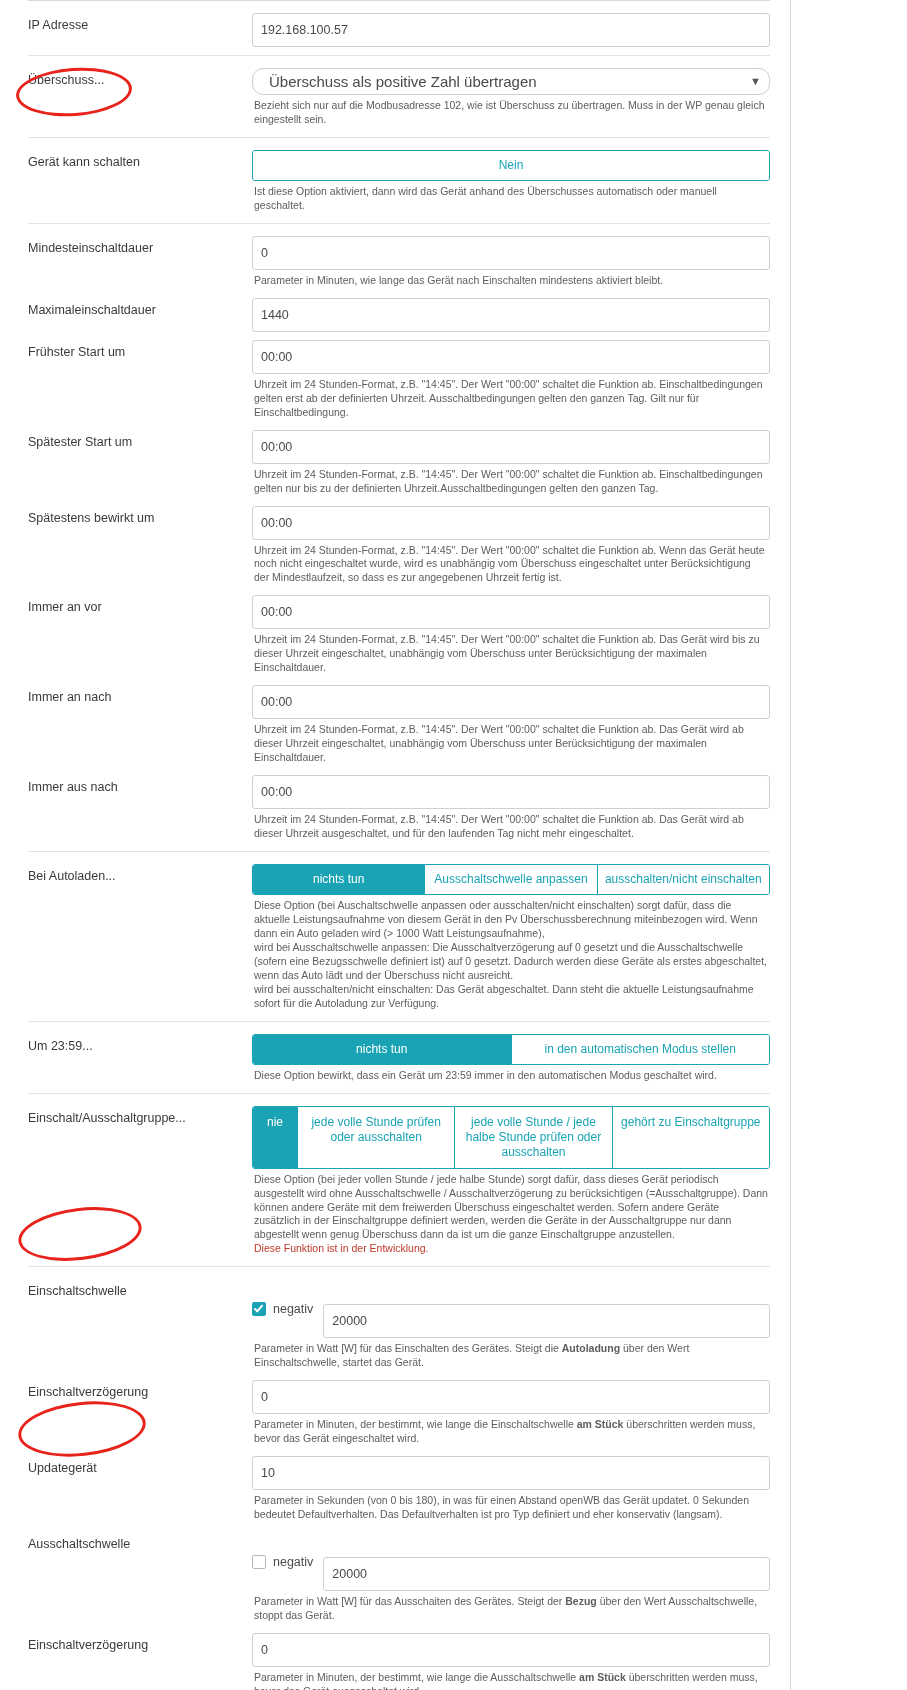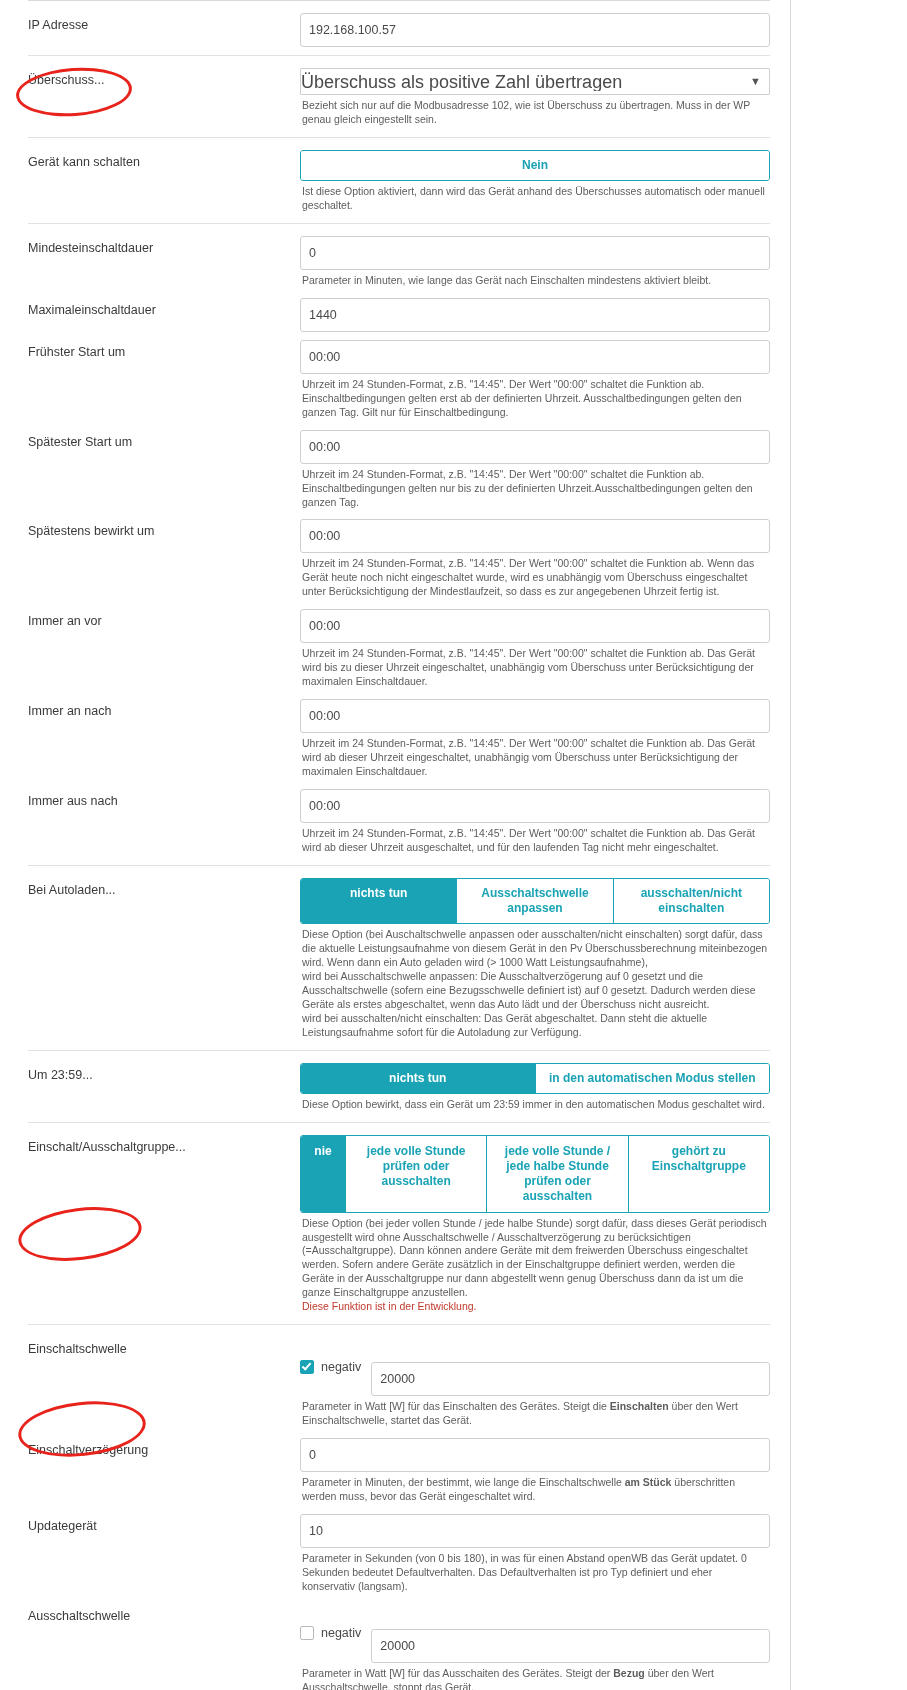--- a/index.html
+++ b/index.html
@@ -30,21 +30,20 @@
     left: 790px; top: 0; bottom: 0; width: 117px;
     background: #ffffff;
     border-left: 1px solid #d6d6d6;
   }
   
   .row {
     display: flex;
     align-items: flex-start;
     padding: 0;
     position: relative;
-    gap: 48px;
   }
   .label {
     width: 252px;
     padding: 10px 12px 10px 28px;
     font-size: 12.5px;
     color: #3a3a3a;
     line-height: 1.35;
   }
   .field {
     flex: 1;
@@ -68,25 +67,25 @@
     padding: 16px 8px;
     font-family: "Liberation Sans", sans-serif;
     font-size: 12.5px;
     color: #4a4a4a;
     outline: none;
   }
   select.sel {
     width: 100%;
     height: 27px;
     border: 1px solid #cfcfcf;
-    border-radius: 1px;
-    background: #ffffff;
-    padding: 3px 0;
+    border-radius: 11px;
+    background: #ffffff;
+    padding: 3px 16px;
     font-family: "Liberation Sans", sans-serif;
-    font-size: 18px;
+    font-size: 15px;
     color: #4a4a4a;
     -webkit-appearance: none;
     appearance: none;
   }
   .selwrap { position: relative; }
   .selwrap .chev {
     position: absolute;
     right: 9px; top: 7px;
     font-size: 11px;
     color: #555;
@@ -111,21 +110,20 @@
   .seg > div {
     flex: 1;
     text-align: center;
     font-size: 12px;
     padding: 7px 4px;
     color: #1aa3b5;
     background: #ffffff;
     border-left: 1px solid #1aa3b5;
     line-height: 1.25;
     cursor: pointer;
-    font-weight: bold;
   }
   .seg > div:first-child { border-left: none; }
   .seg > div.active {
     background: #1aa3b5;
     color: #ffffff;
   }
   .seg.tall > div { padding: 8px 4px; }
   .seg3 > div.narrow { flex: 0 0 44px; }
   
   .cbline {
@@ -278,21 +276,21 @@
         <div class="row">
           <div class="label">Einschaltschwelle</div>
           <div class="field">
             <div class="cbline">
               <span class="cbbox">
                 <span class="tick"></span>
               </span>
               <span class="cblabel">negativ</span>
               <input class="text" type="text" value="20000" style="">
             </div>
-            <div class="help">Parameter in Watt [W] für das Einschalten des Gerätes. Steigt die <b>Einschalten</b> über den Wert Einschaltschwelle, startet das Gerät.</div>
+            <div class="help">Parameter in Watt [W] für das Einschalten des Gerätes. Steigt die <b>Autoladung</b> über den Wert Einschaltschwelle, startet das Gerät.</div>
           </div>
         </div>
         <div class="row">
           <div class="label">Einschaltverzögerung</div>
           <div class="field"><input class="text" type="text" value="0" style=""><div class="help">Parameter in Minuten, der bestimmt, wie lange die Einschaltschwelle <b>am Stück</b> überschritten werden muss, bevor das Gerät eingeschaltet wird.</div></div>
         </div>
         <div class="row">
           <div class="label">Updategerät</div>
           <div class="field"><input class="text" type="text" value="10" style=""><div class="help">Parameter in Sekunden (von 0 bis 180), in was für einen Abstand openWB das Gerät updatet. 0 Sekunden bedeutet Defaultverhalten. Das Defaultverhalten ist pro Typ definiert und eher konservativ (langsam).</div></div>
         </div>

